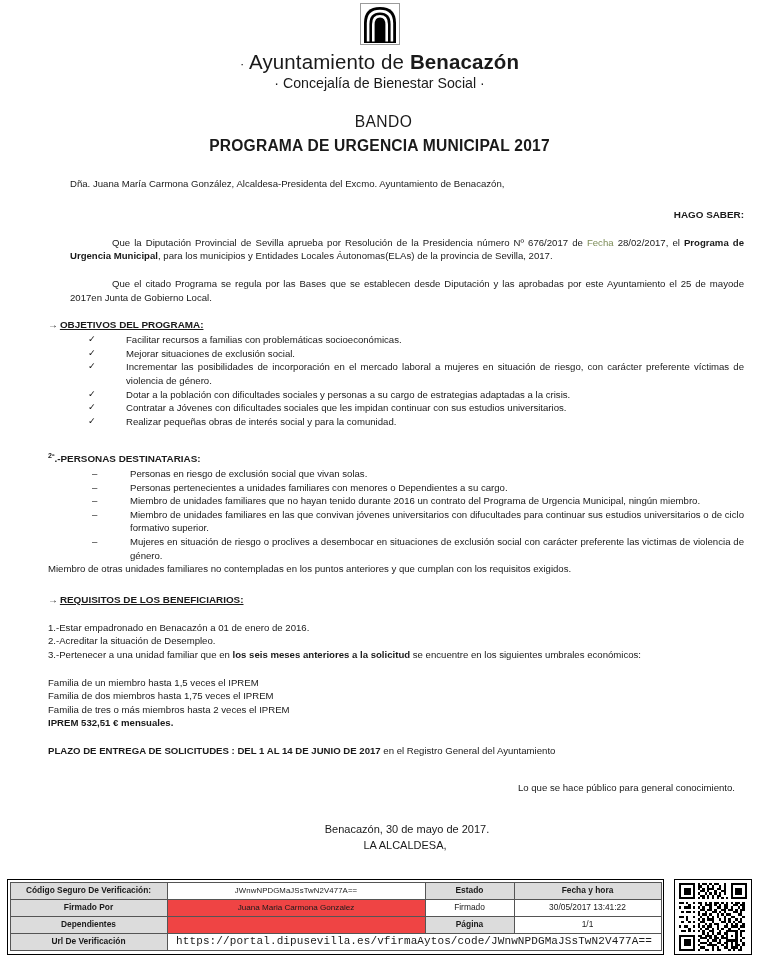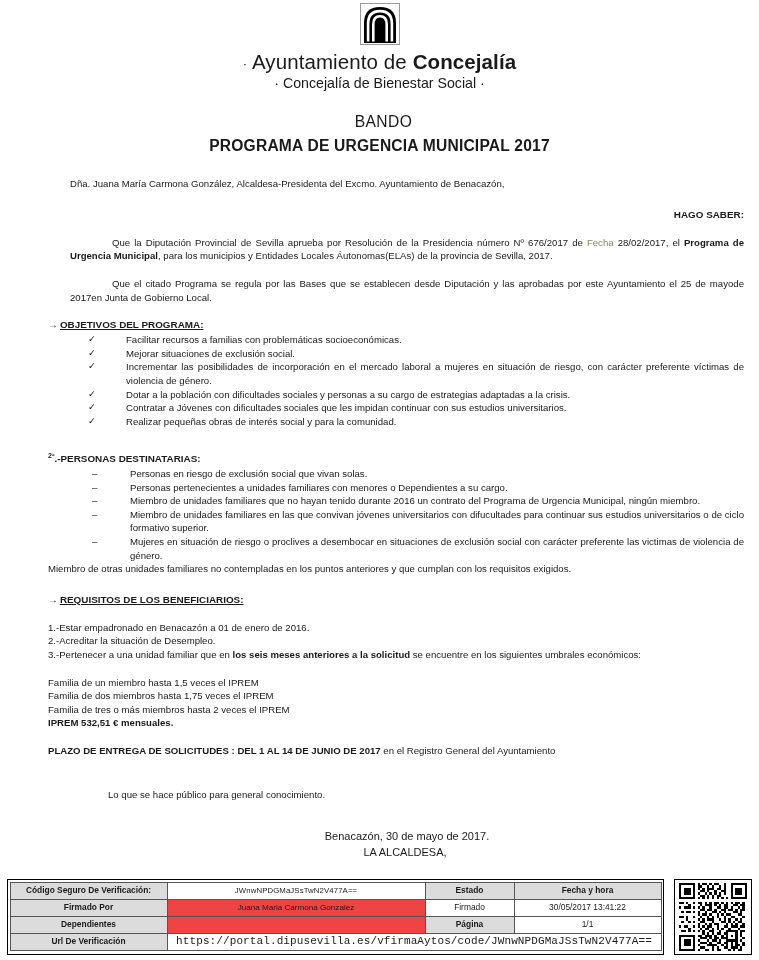--- a/index.html
+++ b/index.html
@@ -171,22 +171,23 @@
   .umbral-lines p { margin: 0; }
 
   .plazo-line {
     margin: 0;
     margin-left: -22px;
     font-size: 9.6px;
   }
   .plazo-line .plazo-bold { font-weight: 700; }
 
   .publico-line {
-    margin: 16px;
+    margin: 9px;
     padding-left: 22px;
+    text-align: right;
   }
 
   
   .sign-block {
     text-align: center;
     margin-top: 28px;
     font-size: 11px;
     line-height: 1.45;
   }
   .sign-block .sign-2 { padding-right: 4px; }
@@ -290,21 +291,21 @@
   <div class="letterhead">
     <svg class="crest" viewBox="0 0 40 42">
       <rect x="0.5" y="0.5" width="39" height="41" fill="#ffffff" stroke="#9a9a9a" stroke-width="1"></rect>
       <path d="M4 40 L4 20 Q4 4 20 4 Q36 4 36 20 L36 40 Z" fill="#000000"></path>
       <path d="M6.8 40 L6.8 20.5 Q6.8 6.8 20 6.8 Q33.2 6.8 33.2 20.5 L33.2 40 Z" fill="#ffffff"></path>
       <path d="M9.4 40 L9.4 21 Q9.4 9.4 20 9.4 Q30.6 9.4 30.6 21 L30.6 40 Z" fill="#000000"></path>
       <path d="M12 40 L12 21.4 Q12 12 20 12 Q28 12 28 21.4 L28 40 Z" fill="#ffffff"></path>
       <path d="M14.6 40 L14.6 21.8 Q14.6 14.6 20 14.6 Q25.4 14.6 25.4 21.8 L25.4 40 Z" fill="#000000"></path>
       <rect x="4" y="38.5" width="32" height="1.5" fill="#000000"></rect>
     </svg>
-    <div class="org-line"><span class="dot">·</span> <span class="org-light">Ayuntamiento de </span><span class="org-bold">Concejalía</span></div>
+    <div class="org-line"><span class="dot">·</span> <span class="org-light">Ayuntamiento de </span><span class="org-bold">Benacazón</span></div>
     <div class="dept-line">· Concejalía de Bienestar Social ·</div>
   </div>
 
   <div class="doc-titles">
     <div class="doc-title-1">BANDO</div>
     <div class="doc-title-2">PROGRAMA  DE URGENCIA MUNICIPAL 2017</div>
   </div>
 
   <div class="body-area">
 

